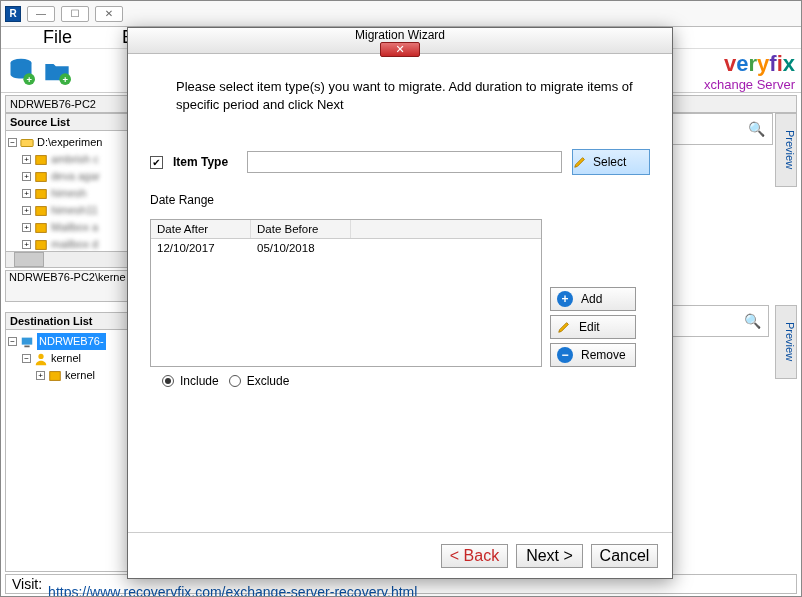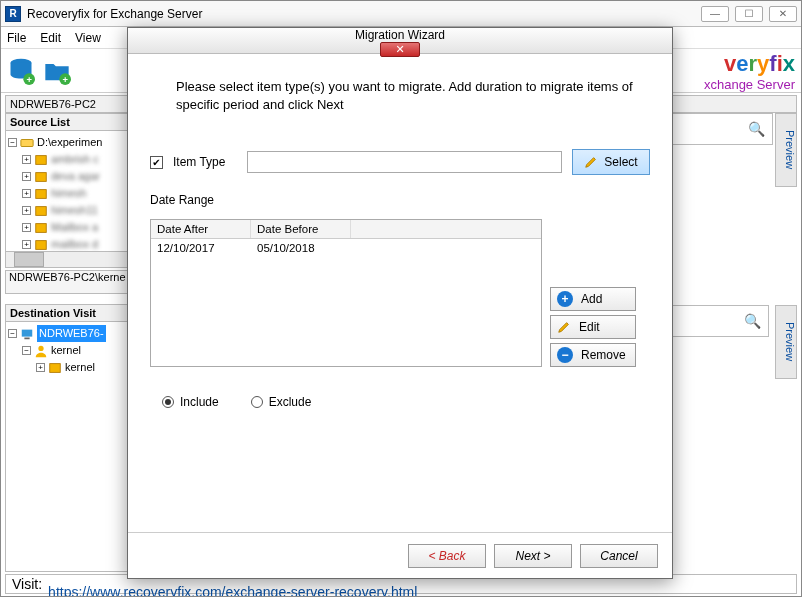--- a/index.html
+++ b/index.html
@@ -48,21 +48,21 @@
   }
   
   .menubar {
     height: 22px;
     display: flex;
     align-items: center;
     padding: 0 6px;
     gap: 14px;
     border-bottom: 1px solid #ddd;
   }
-  .menu-item { font-size: 12px; }
+  .menu-item { font-size: 18px; margin-left: 36px; }
   
   .toolbar {
     height: 44px;
     border-bottom: 1px solid #ccc;
     display: flex;
     align-items: center;
     padding: 0 6px;
     gap: 8px;
   }
   .tool-db, .tool-folder {
@@ -157,21 +157,21 @@
     background: #eee;
     display: flex;
   }
   .hbar-thumb {
     width: 30px; height: 100%;
     background: #ccc; border: 1px solid #aaa;
     margin-left: 8px;
   }
   .crumb2 {
     margin-top: 2px;
-    height: 24px;
+    height: 32px;
     border: 1px solid #bbb;
     font-size: 11px;
     padding: 0 3px;
     background: #f5f5f5;
     overflow: hidden;
     white-space: nowrap;
   }
   
   .rightcol {
     flex: 1;
@@ -262,32 +262,32 @@
     gap: 10px;
     margin: 16px 0 18px 0;
   }
   .checkbox {
     width: 13px; height: 13px;
     border: 1px solid #555;
     display: inline-flex;
     align-items: center; justify-content: center;
     font-size: 10px;
   }
-  .itemtype-label { width: 64px; }
+  .itemtype-label { width: 64px; font-weight: bold; }
   .itemtype-input {
     flex: 1;
     height: 22px;
     border: 1px solid #aaa;
     background: #fff;
   }
   .select-btn {
     width: 78px; height: 26px;
     background: linear-gradient(#dceeff,#bfe0ff);
     border: 1px solid #5a9bd4;
-    display: flex; align-items: center; justify-content: center;
+    display: flex; align-items: center; justify-content: flex-start;
     gap: 6px;
     font-size: 12px;
   }
   .pencil {
     width: 14px; height: 14px;
   }
   .section-label {
     font-size: 12px;
     margin-bottom: 12px;
   }
@@ -338,22 +338,22 @@
   }
   .side-btn .circ {
     width: 16px; height: 16px; border-radius: 50%;
     display: flex; align-items: center; justify-content: center;
     color: #fff; font-size: 12px; font-weight: bold;
   }
   .circ.add { background: #1976d2; }
   .circ.remove { background: #1976d2; }
   .radio-row {
     display: flex;
-    gap: 32px;
-    margin-top: 28px;
+    gap: 10px;
+    margin-top: 7px;
     padding-left: 12px;
     align-items: center;
   }
   .radio {
     width: 12px; height: 12px; border-radius: 50%;
     border: 1px solid #555;
     display: inline-flex; align-items: center; justify-content: center;
   }
   .radio.checked::after {
     content:""; width:6px;height:6px;border-radius:50%;background:#333;
@@ -361,35 +361,33 @@
   .dlg-footer {
     height: 46px;
     border-top: 1px solid #ccc;
     display: flex;
     align-items: center;
     justify-content: flex-end;
     gap: 8px;
     padding: 0 14px;
   }
   .wiz-btn {
-    width: 78px; height: 24px;
+    width: 67px; height: 24px;
     border: 1px solid #999;
     background: linear-gradient(#fdfdfd,#e8e8e8);
     display: flex; align-items: center; justify-content: center;
-    font-size: 12px;
-    font-style: italic;
+    font-size: 16px;
   }
   .wiz-btn.back { color: #c62828; }
 </style>
 </head>
 <body>
 
 <div class="main-titlebar">
   <div class="app-icon">R</div>
-  <div class="title-text">Recoveryfix for Exchange Server</div>
   <div class="win-controls">
     <div class="win-btn">—</div>
     <div class="win-btn">☐</div>
     <div class="win-btn">✕</div>
   </div>
 </div>
 
 <div class="menubar">
   <span class="menu-item">File</span>
   <span class="menu-item">Edit</span>
@@ -478,21 +476,21 @@
             <span class="blur-text">mailbox d</span>
           </div>
       </div>
       <div class="hbar" style="position:absolute;bottom:0;left:0;right:0">
           <div class="hbar-thumb"></div>
         </div>
     </div>
 
     <div class="crumb2">NDRWEB76-PC2\kerne</div>
 
-    <div class="panel-title" style="margin-top:10px">Destination Visit</div>
+    <div class="panel-title" style="margin-top:10px">Destination List</div>
     <div class="panel-box" style="flex:1">
       <div class="tree">
         <div class="tree-row">
           <span class="expander">−</span>
           <svg class="tree-icon" viewBox="0 0 16 16">
               <rect x="2" y="3" width="12" height="8" fill="#3498db"></rect>
               <rect x="5" y="12" width="6" height="2" fill="#666"></rect>
             </svg>
           <span class="sel-row">NDRWEB76-</span>
         </div>

